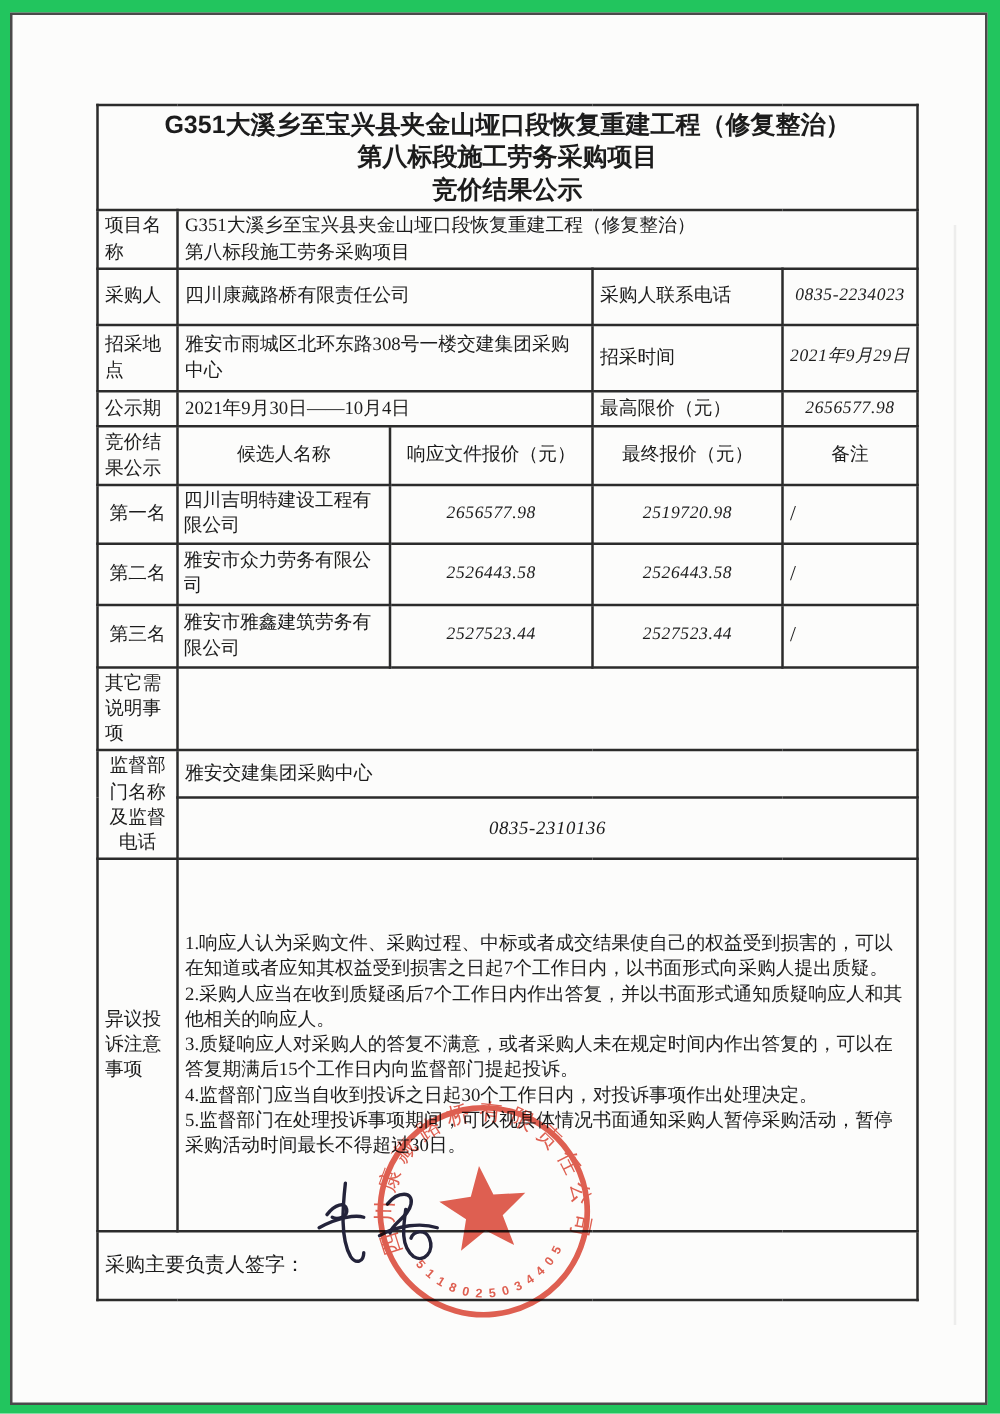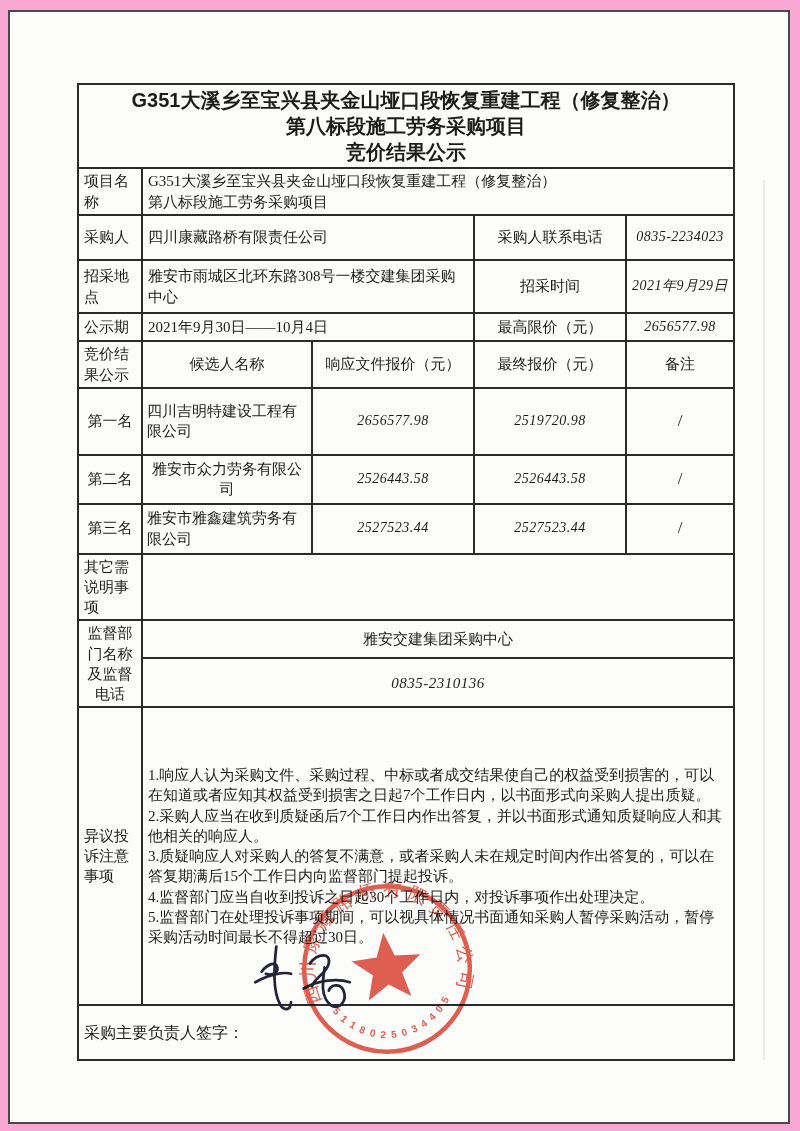--- a/index.html
+++ b/index.html
@@ -4,21 +4,21 @@
 <style>
   html,body{margin:0;padding:0;}
   body{
     width:800px;height:1131px;
     background:#ffffff;
     font-family:"Liberation Serif", serif;
     color:#1c1c1c;
     position:relative;
     overflow:hidden;
   }
-  .paper{position:absolute;left:0;top:0;width:800px;height:1131px;background:#f9a8d4;}
+  .paper{position:absolute;left:0;top:0;width:800px;height:1131px;background:#22c55e;}
   .scan-border{
     position:absolute;left:8px;top:10px;width:778px;height:1110px;
     border:2px solid #4a4a4a;background:#fcfcfb;
   }
   .paper-edge{
     position:absolute;left:763px;top:180px;width:2px;height:880px;
     background:rgba(110,110,110,.10);
   }
   table.doc{
     position:absolute;left:77px;top:83px;
@@ -28,21 +28,21 @@
   table.doc td{
     border:2px solid #2b2b2b;
     vertical-align:middle;
     padding:2px 5px;
     overflow:hidden;
     line-height:1.35;
   }
   td.lbl{padding:2px 3px;text-align:left;margin-left:39px;}
   td.lbl-c{padding:2px 2px;text-align:center;}
   td.rank{text-align:center;border-radius:16px;}
-  td.c{text-align:center;}
+  td.c{text-align:left;}
   td.val{text-align:center;font-size:14px;letter-spacing:.5px;font-style:italic;}
   td.content{text-align:left;padding:2px 7px;white-space:pre-line;}
   .title-cell{text-align:center;padding:4px 2px;}
   .t-line{font-family:"Liberation Sans", sans-serif;font-weight:bold;font-size:20px;line-height:26px;display:block;}
   td.hdr{text-align:center;}
   td.complaint-body{font-size:15px;line-height:22px;padding:6px 8px 6px 9px;white-space:pre-line;text-align:left;}
   td.sign-cell{padding:4px 4px 4px 8px;font-size:16px;margin-left:27px;}
   .stamp{
     position:absolute;left:296px;top:878px;width:182px;height:182px;
     opacity:.85;mix-blend-mode:multiply;transform:rotate(-6deg);
@@ -109,21 +109,21 @@
       <tr style="height:47px">
         <td class="lbl hdr" style="text-align:left">竞价结果公示</td>
         <td class="hdr">候选人名称</td>
         <td class="hdr">响应文件报价（元）</td>
         <td class="hdr">最终报价（元）</td>
         <td class="hdr">备注</td>
       </tr>
 
       <tr style="height:45px">
         <td class="rank">第一名</td>
-        <td class="content" style="white-space:normal;padding:12px 4px">四川吉明特建设工程有限公司</td>
+        <td class="content" style="white-space:normal;padding:2px 4px">四川吉明特建设工程有限公司</td>
         <td class="val">2656577.98</td>
         <td class="val">2519720.98</td>
         <td class="c" style="font-size:17px">/</td>
       </tr>
 
       <tr style="height:49px">
         <td class="rank">第二名</td>
         <td class="c" style="padding:2px 4px">雅安市众力劳务有限公司</td>
         <td class="val">2526443.58</td>
         <td class="val">2526443.58</td>

